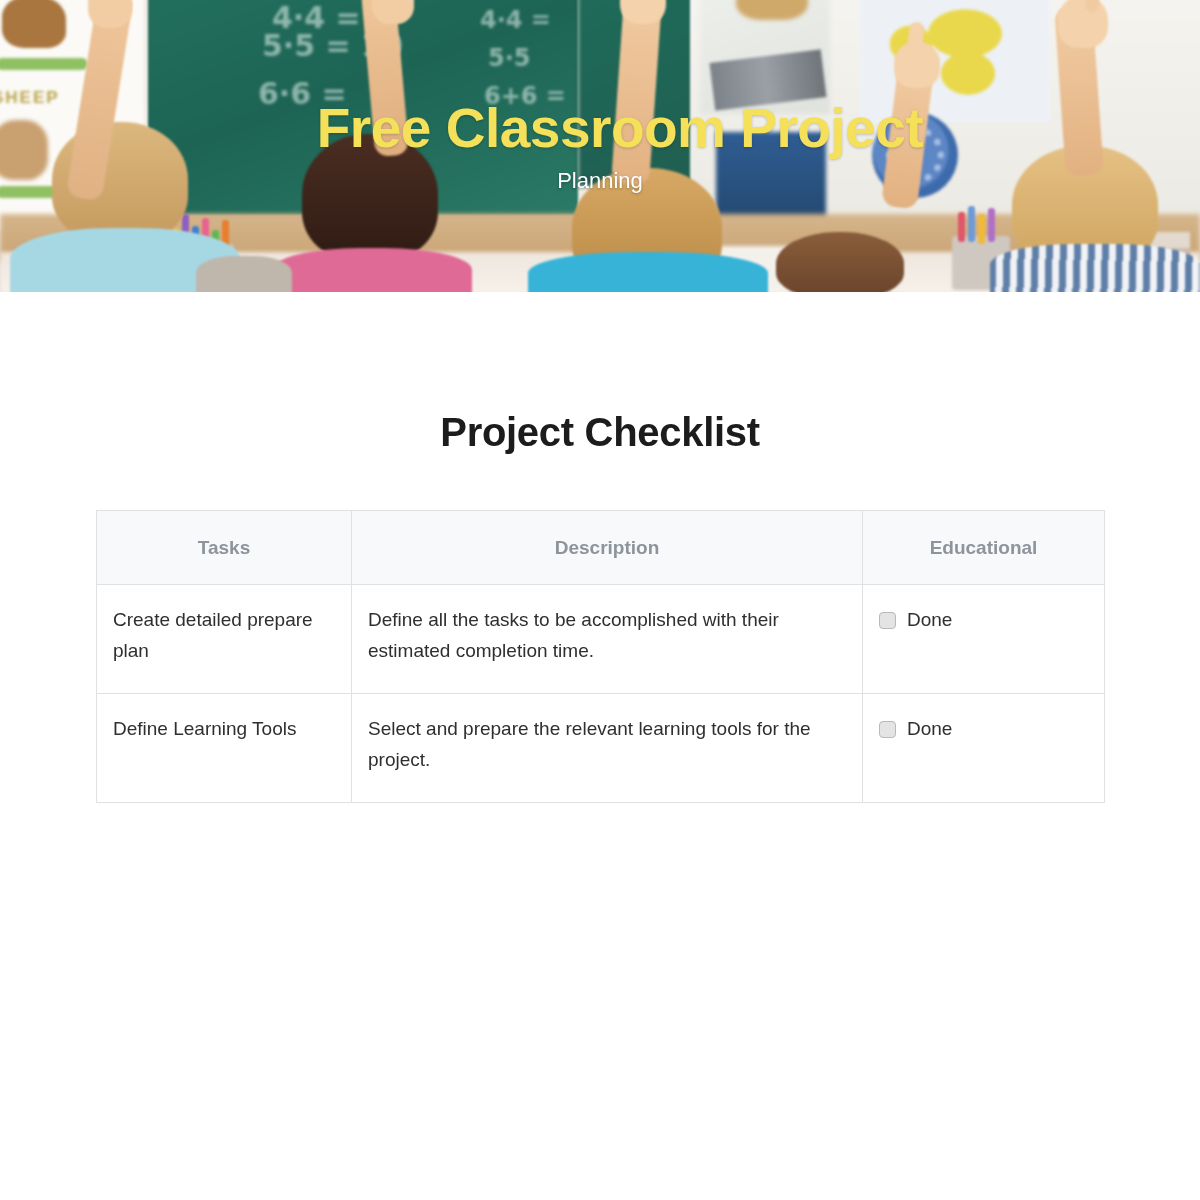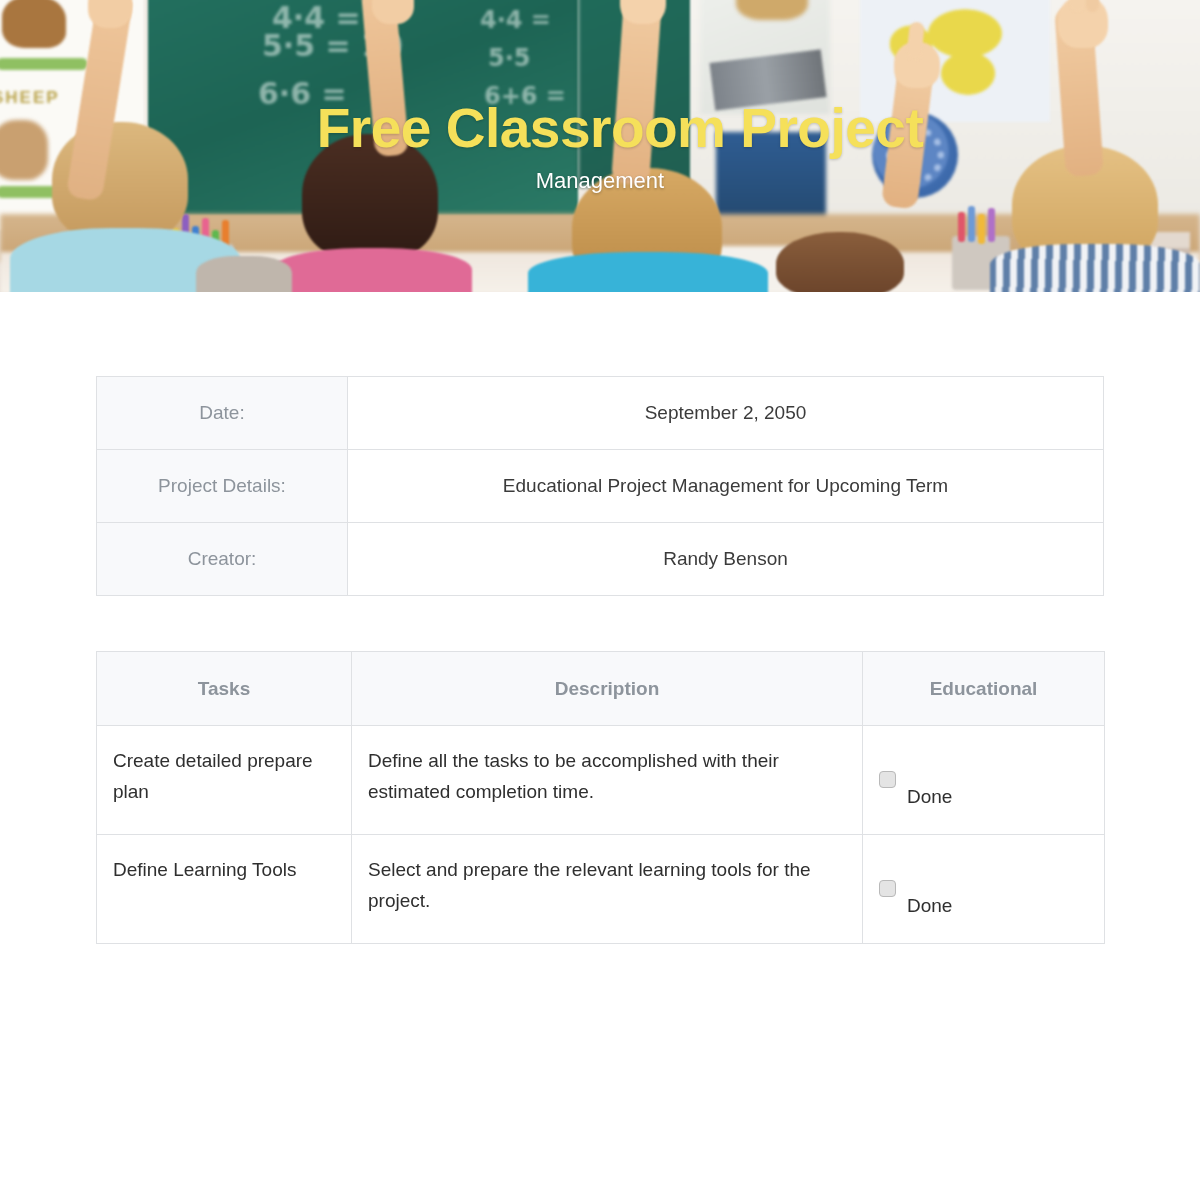--- a/index.html
+++ b/index.html
@@ -214,21 +214,21 @@
     font-size: 19px; color: #2f2f2f; line-height: 1.62;
   }
   .td-task { padding-left: 15px; }
   .td-desc { padding-left: 18px; }
   .td-done { padding-left: 22px; }
   .done-wrap { display: flex; align-items: center; gap: 11px; }
   .checkbox {
     width: 17px; height: 17px; border-radius: 4px;
     background: #e4e4e4; border: 1px solid #b9b9b9; flex: 0 0 auto;
   }
-  .done-label { font-size: 19px; color: #2f2f2f; margin-top: 36px; }
+  .done-label { font-size: 19px; color: #2f2f2f; }
 </style>
 </head>
 <body>
 
 <div class="banner">
   <div class="banner-photo">
     <div class="ph-room"></div>
     <div class="ph-board"></div>
     <div class="ph-board2"></div>
     <div class="chalk" style="left:272px;top:0px;">4·4 =</div>
@@ -300,43 +300,28 @@
 
     <div class="arm" style="left:890px;top:58px;width:36px;height:150px;background:linear-gradient(180deg,#f2cda4 0%,#e2b181 100%);transform:rotate(7deg);"></div>
     <div class="hand" style="left:894px;top:42px;width:46px;height:46px;background:#f4d2ab;"></div>
     <div class="finger" style="left:908px;top:22px;width:15px;height:38px;background:#f4d2ab;transform:rotate(6deg);"></div>
 
     <div class="kid-head" style="left:196px;top:256px;width:96px;height:42px;background:#bfb6ac;border-radius:40% 40% 4% 4%;"></div>
   </div>
 
   <div class="banner-text">
     <div class="banner-title">Free Classroom Project</div>
-    <div class="banner-sub">Management</div>
+    <div class="banner-sub">Planning</div>
   </div>
 </div>
 
 <div class="doc">
 
-
-  <table class="info-table">
-    <tbody>
-      <tr>
-        <td class="info-label">Date:</td>
-        <td class="info-value">September 2, 2050</td>
-      </tr>
-      <tr>
-        <td class="info-label">Project Details:</td>
-        <td class="info-value">Educational Project Management for Upcoming Term</td>
-      </tr>
-      <tr>
-        <td class="info-label">Creator:</td>
-        <td class="info-value">Randy Benson</td>
-      </tr>
-    </tbody>
-  </table>
+  <div class="doc-title">Project Checklist</div>
+
 
 
   <table class="check-table">
     <thead>
       <tr>
         <th class="col-task">Tasks</th>
         <th class="col-desc">Description</th>
         <th class="col-done">Educational</th>
       </tr>
     </thead>

